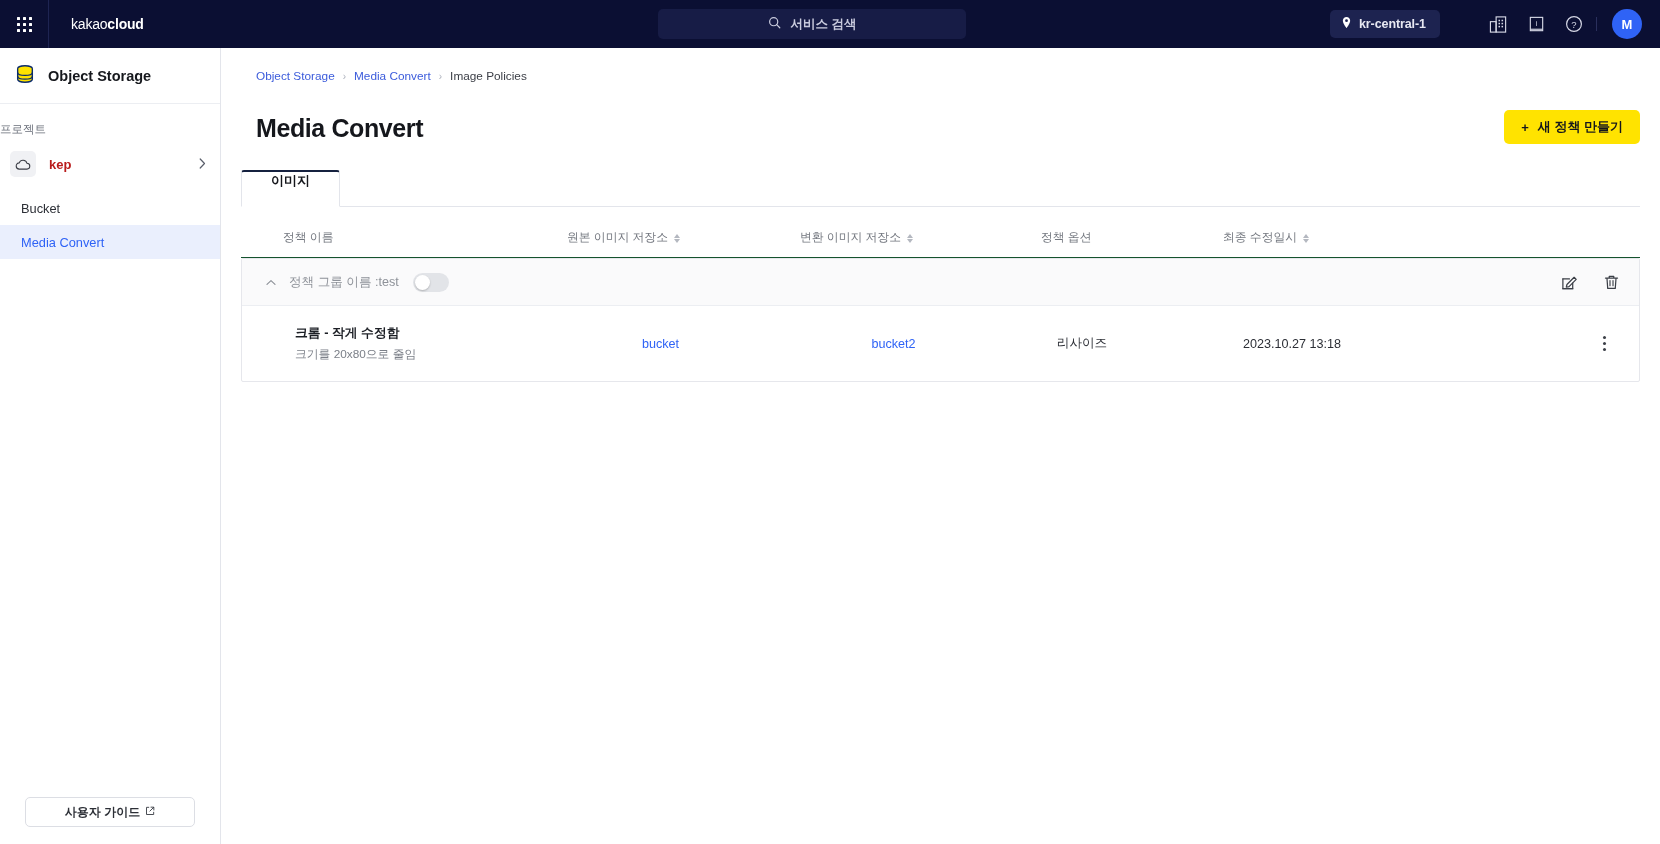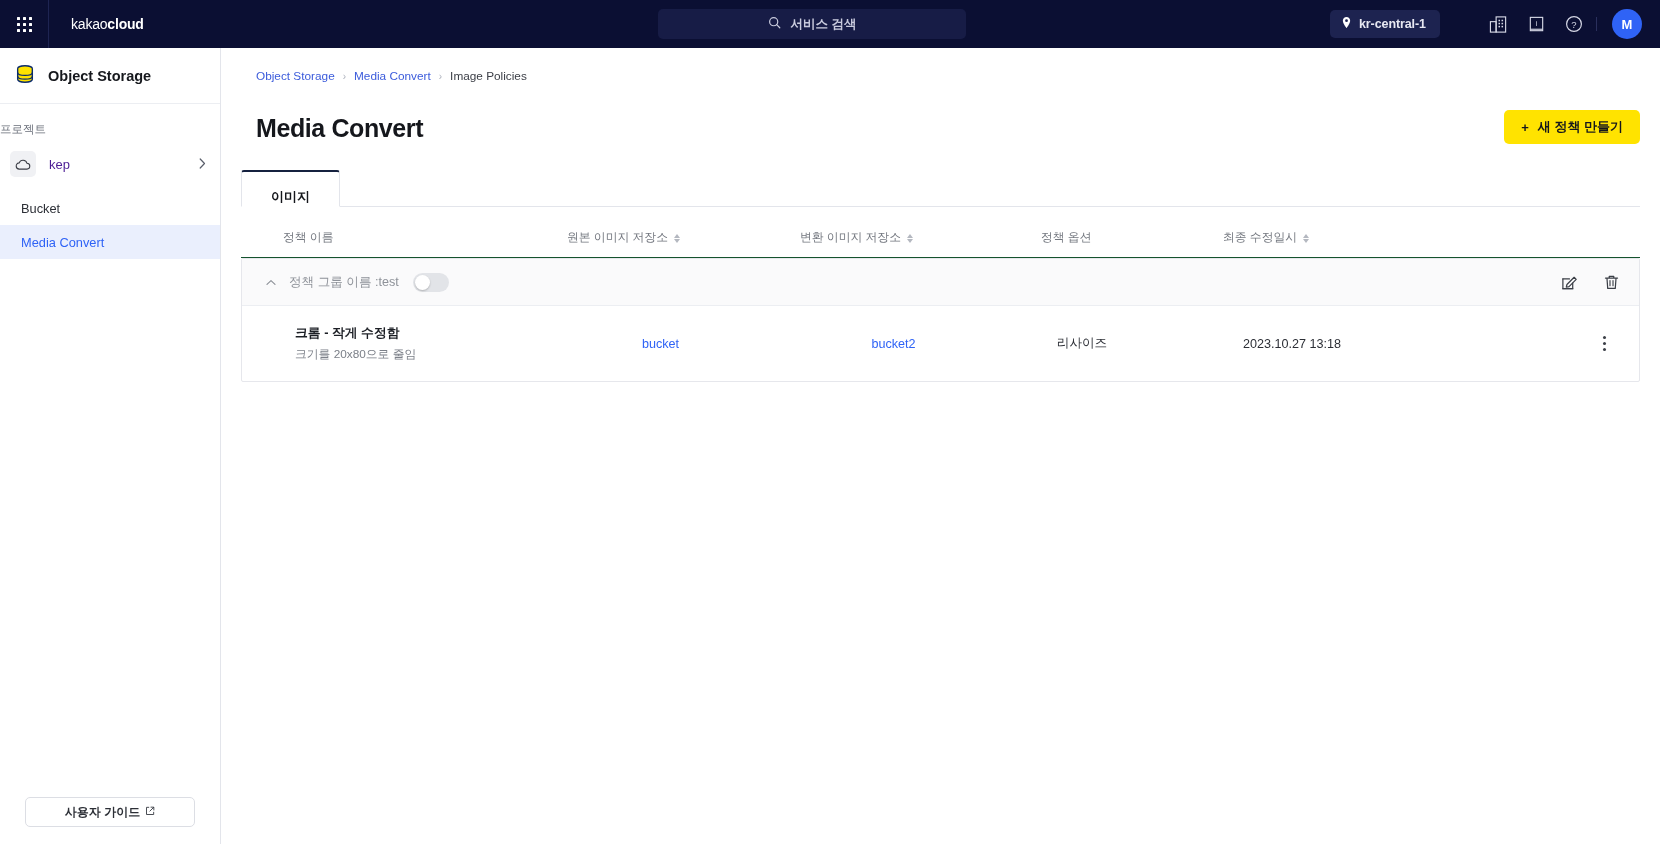--- a/index.html
+++ b/index.html
@@ -109,21 +109,21 @@
     display: flex; align-items: center;
     padding: 0 14px 0 10px;
     cursor: pointer;
   }
   .proj-icon {
     width: 26px; height: 26px; border-radius: 5px;
     background: #f0f1f4;
     display: flex; align-items: center; justify-content: center;
     flex: 0 0 auto;
   }
-  .proj-name { margin-left: 13px; font-size: 13px; font-weight: 400; color: #4c1d95; }
+  .proj-name { margin-left: 13px; font-size: 13px; font-weight: 700; color: #b91c1c; }
   .proj-chev { margin-left: auto; color: #5a5f6b; font-size: 11px; }
 
   .nav-item {
     height: 34px;
     display: flex; align-items: center;
     padding-left: 21px;
     font-size: 12.8px;
     color: #2c2f36;
     cursor: pointer;
   }
@@ -179,21 +179,21 @@
   }
 
   .tabs {
     position: absolute; left: 20px; top: 122px;
     width: 1399px; height: 37px;
     border-bottom: 1px solid #e3e5eb;
   }
   .tab {
     position: absolute; left: 0; top: 0;
     width: 99px; height: 37px;
-    display: flex; align-items: flex-end; justify-content: center;
+    display: flex; align-items: flex-start; justify-content: center;
     font-size: 13px; font-weight: 700; color: #15171c;
     cursor: pointer;
   }
   .tab.active {
     border: 1px solid #e3e5eb;
     border-bottom: 1px solid #ffffff;
     border-top: 2px solid #15213f;
     background: #fff;
     border-radius: 3px 3px 0 0;
   }

